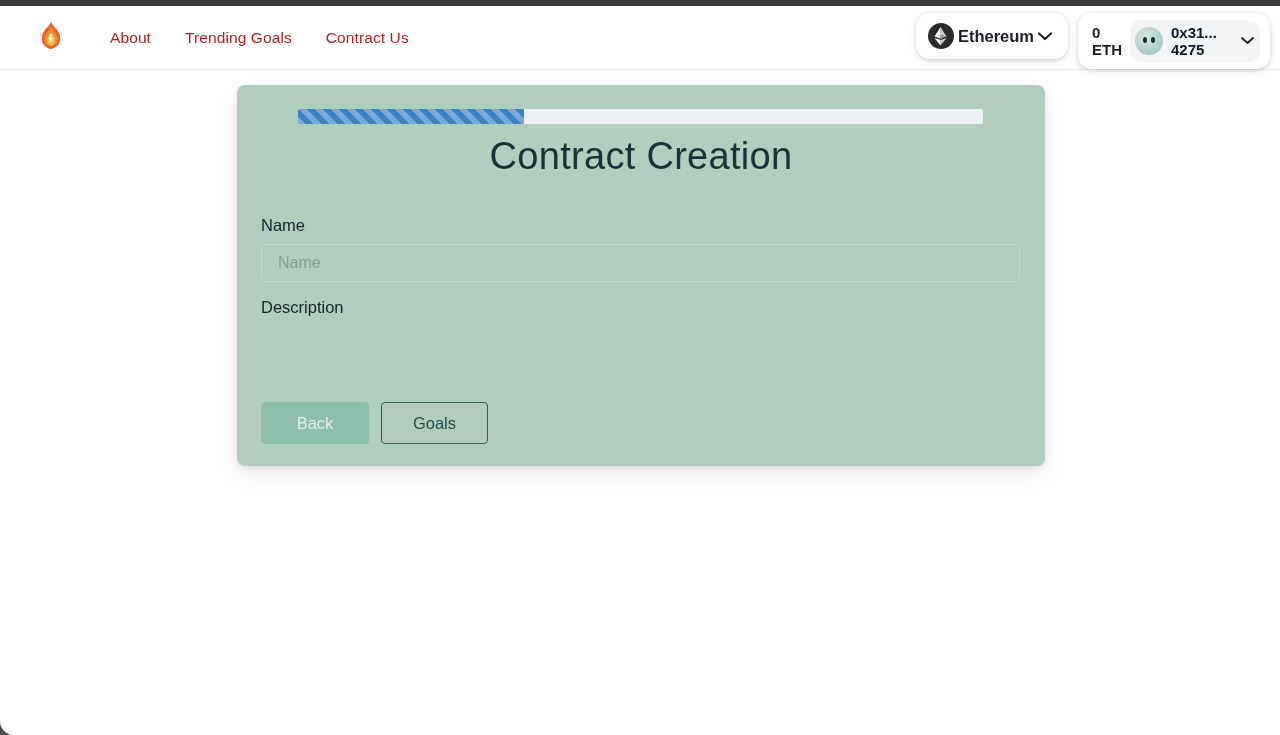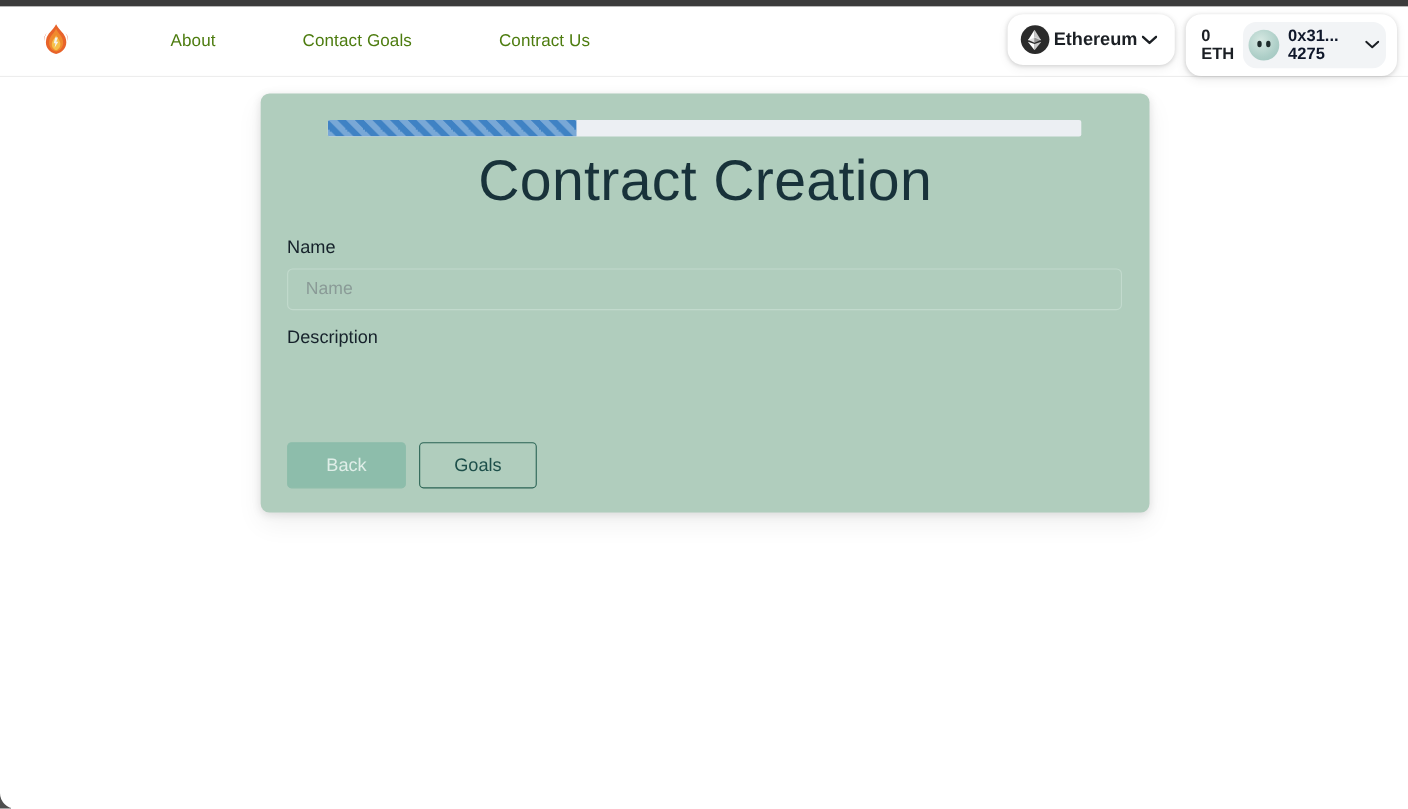--- a/index.html
+++ b/index.html
@@ -34,22 +34,22 @@
   .logo-wrap {
     position:absolute; left:30px; top:11px;
     width:42px; height:42px;
     display:flex; align-items:center; justify-content:center;
   }
   .nav {
     position:absolute; left:110px; top:0; height:64px;
     display:flex; align-items:center; gap:34px;
   }
   .nav-link {
-    font-size:15.5px; color:#4d7c0f; letter-spacing:.1px;
-    text-decoration:none; cursor:pointer; white-space:nowrap;margin-left:45px;
+    font-size:15.5px; color:#b91c1c; letter-spacing:.1px;
+    text-decoration:none; cursor:pointer; white-space:nowrap;
   }
 
   .wallet-cluster {
     position:absolute; right:4px; top:7px;
     display:flex; align-items:flex-start; gap:10px;
   }
   .chain-pill {
     background:#fff; border-radius:14px;
     box-shadow:0 1px 4px rgba(0,0,0,.14), 0 3px 10px rgba(0,0,0,.07);
     height:46px; padding:0 16px 0 12px;
@@ -118,21 +118,21 @@
     background-image: linear-gradient(45deg,
         rgba(255,255,255,.30) 25%, transparent 25%,
         transparent 50%, rgba(255,255,255,.30) 50%,
         rgba(255,255,255,.30) 75%, transparent 75%, transparent);
     background-size: 16px 16px;
   }
 
   .card-title {
     position:absolute; left:0; top:50px; width:100%;
     text-align:center;
-    font-size:52px; font-weight:normal;
+    font-size:38px; font-weight:normal;
     color:#18323a; letter-spacing:.3px;
   }
 
   .form {
     position:absolute; left:24px; top:131px; width:760px;
   }
   .field-label {
     font-size:16.5px; color:#16222b; margin-bottom:9px; display:block;
   }
   .field-input {
@@ -189,21 +189,21 @@
         <path d="M15 5 C17 10 20.5 11.5 21.2 16 C22.2 21 19 25 15 25.8 C11 25 7.8 21 8.8 16 C9.5 11.5 13 10 15 5 Z" fill="#f08a2e"></path>
         <path d="M15 11 C16.4 14 18.4 15.3 18.8 18 C19.4 21.2 17.4 24 15 24.6 C12.6 24 10.6 21.2 11.2 18 C11.6 15.3 13.6 14 15 11 Z" fill="#f6c04a"></path>
         <path d="M14.2 13 L16.6 13 L15.2 17 L17 17 L13.6 22.5 L14.4 18.4 L12.8 18.4 Z" fill="#f3f2ef"></path>
         <path d="M6.5 9 C5 11 4 13.6 4.6 16.5 C3.6 13.8 4.6 11 6.5 9 Z" fill="#d9542a"></path>
         <path d="M23.5 9 C25 11 26 13.6 25.4 16.5 C26.4 13.8 25.4 11 23.5 9 Z" fill="#d9542a"></path>
       </svg>
     </div>
 
     <nav class="nav">
       <a class="nav-link" href="#">About</a>
-      <a class="nav-link" href="#">Contact Goals</a>
+      <a class="nav-link" href="#">Trending Goals</a>
       <a class="nav-link" href="#">Contract Us</a>
     </nav>
 
     <div class="wallet-cluster">
 
       <div class="chain-pill">
         <span class="eth-badge">
           <svg width="13" height="19" viewBox="0 0 13 19" aria-hidden="true">
             <path d="M6.5 0 L6.5 7.1 L12.6 9.8 Z" fill="#ffffff" opacity="0.75"></path>
             <path d="M6.5 0 L0.4 9.8 L6.5 7.1 Z" fill="#ffffff"></path>

